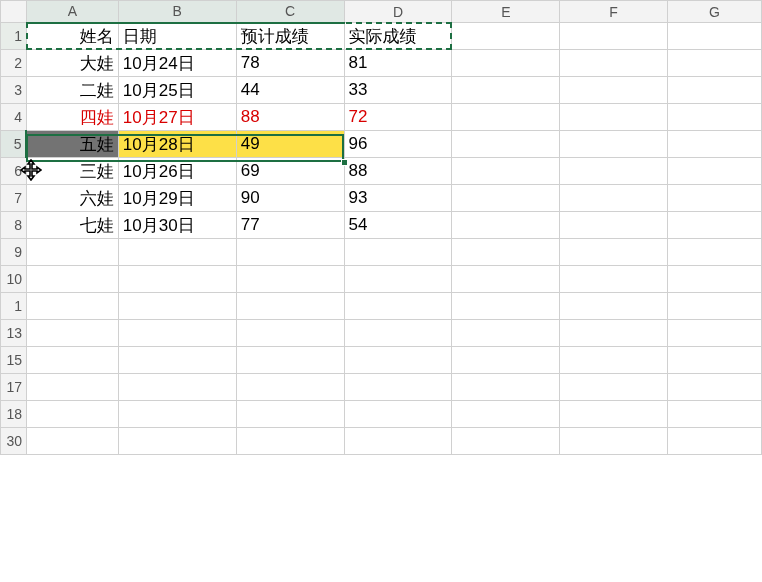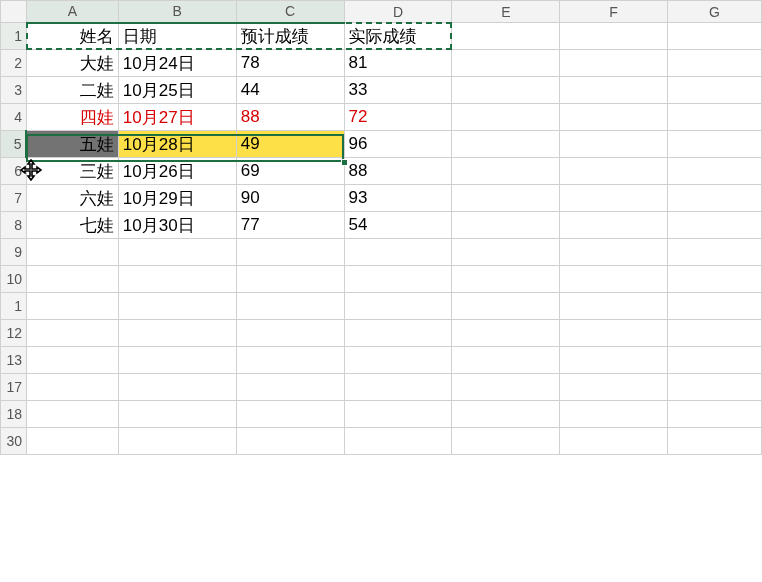--- a/index.html
+++ b/index.html
@@ -151,31 +151,31 @@
           <th class="rowhead">1</th>
           <td></td>
           <td></td>
           <td></td>
           <td></td>
           <td></td>
           <td></td>
           <td></td>
         </tr>
   <tr>
-          <th class="rowhead">12</th>
-          <td></td>
-          <td></td>
-          <td></td>
-          <td></td>
-          <td></td>
-          <td></td>
-          <td></td>
-        </tr>
-  <tr>
           <th class="rowhead">13</th>
+          <td></td>
+          <td></td>
+          <td></td>
+          <td></td>
+          <td></td>
+          <td></td>
+          <td></td>
+        </tr>
+  <tr>
+          <th class="rowhead">15</th>
           <td></td>
           <td></td>
           <td></td>
           <td></td>
           <td></td>
           <td></td>
           <td></td>
         </tr>
   <tr>
           <th class="rowhead">17</th>

